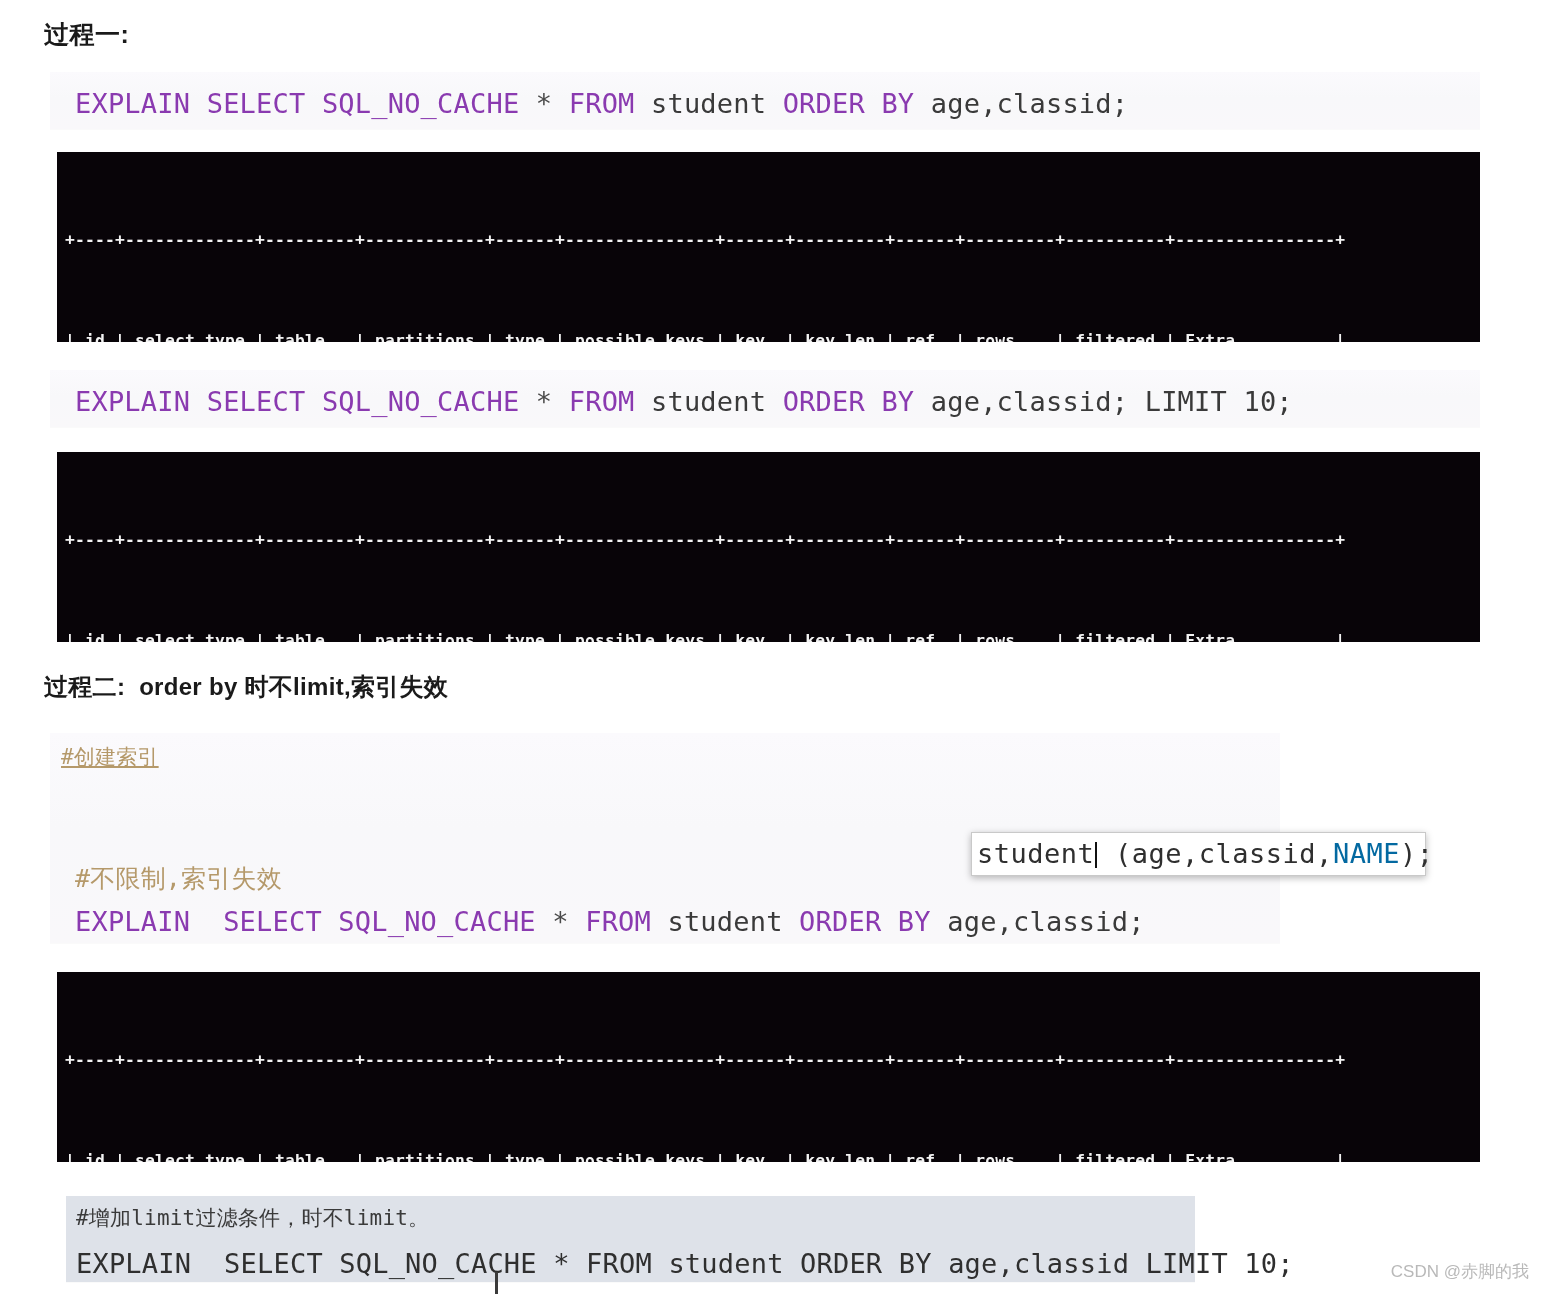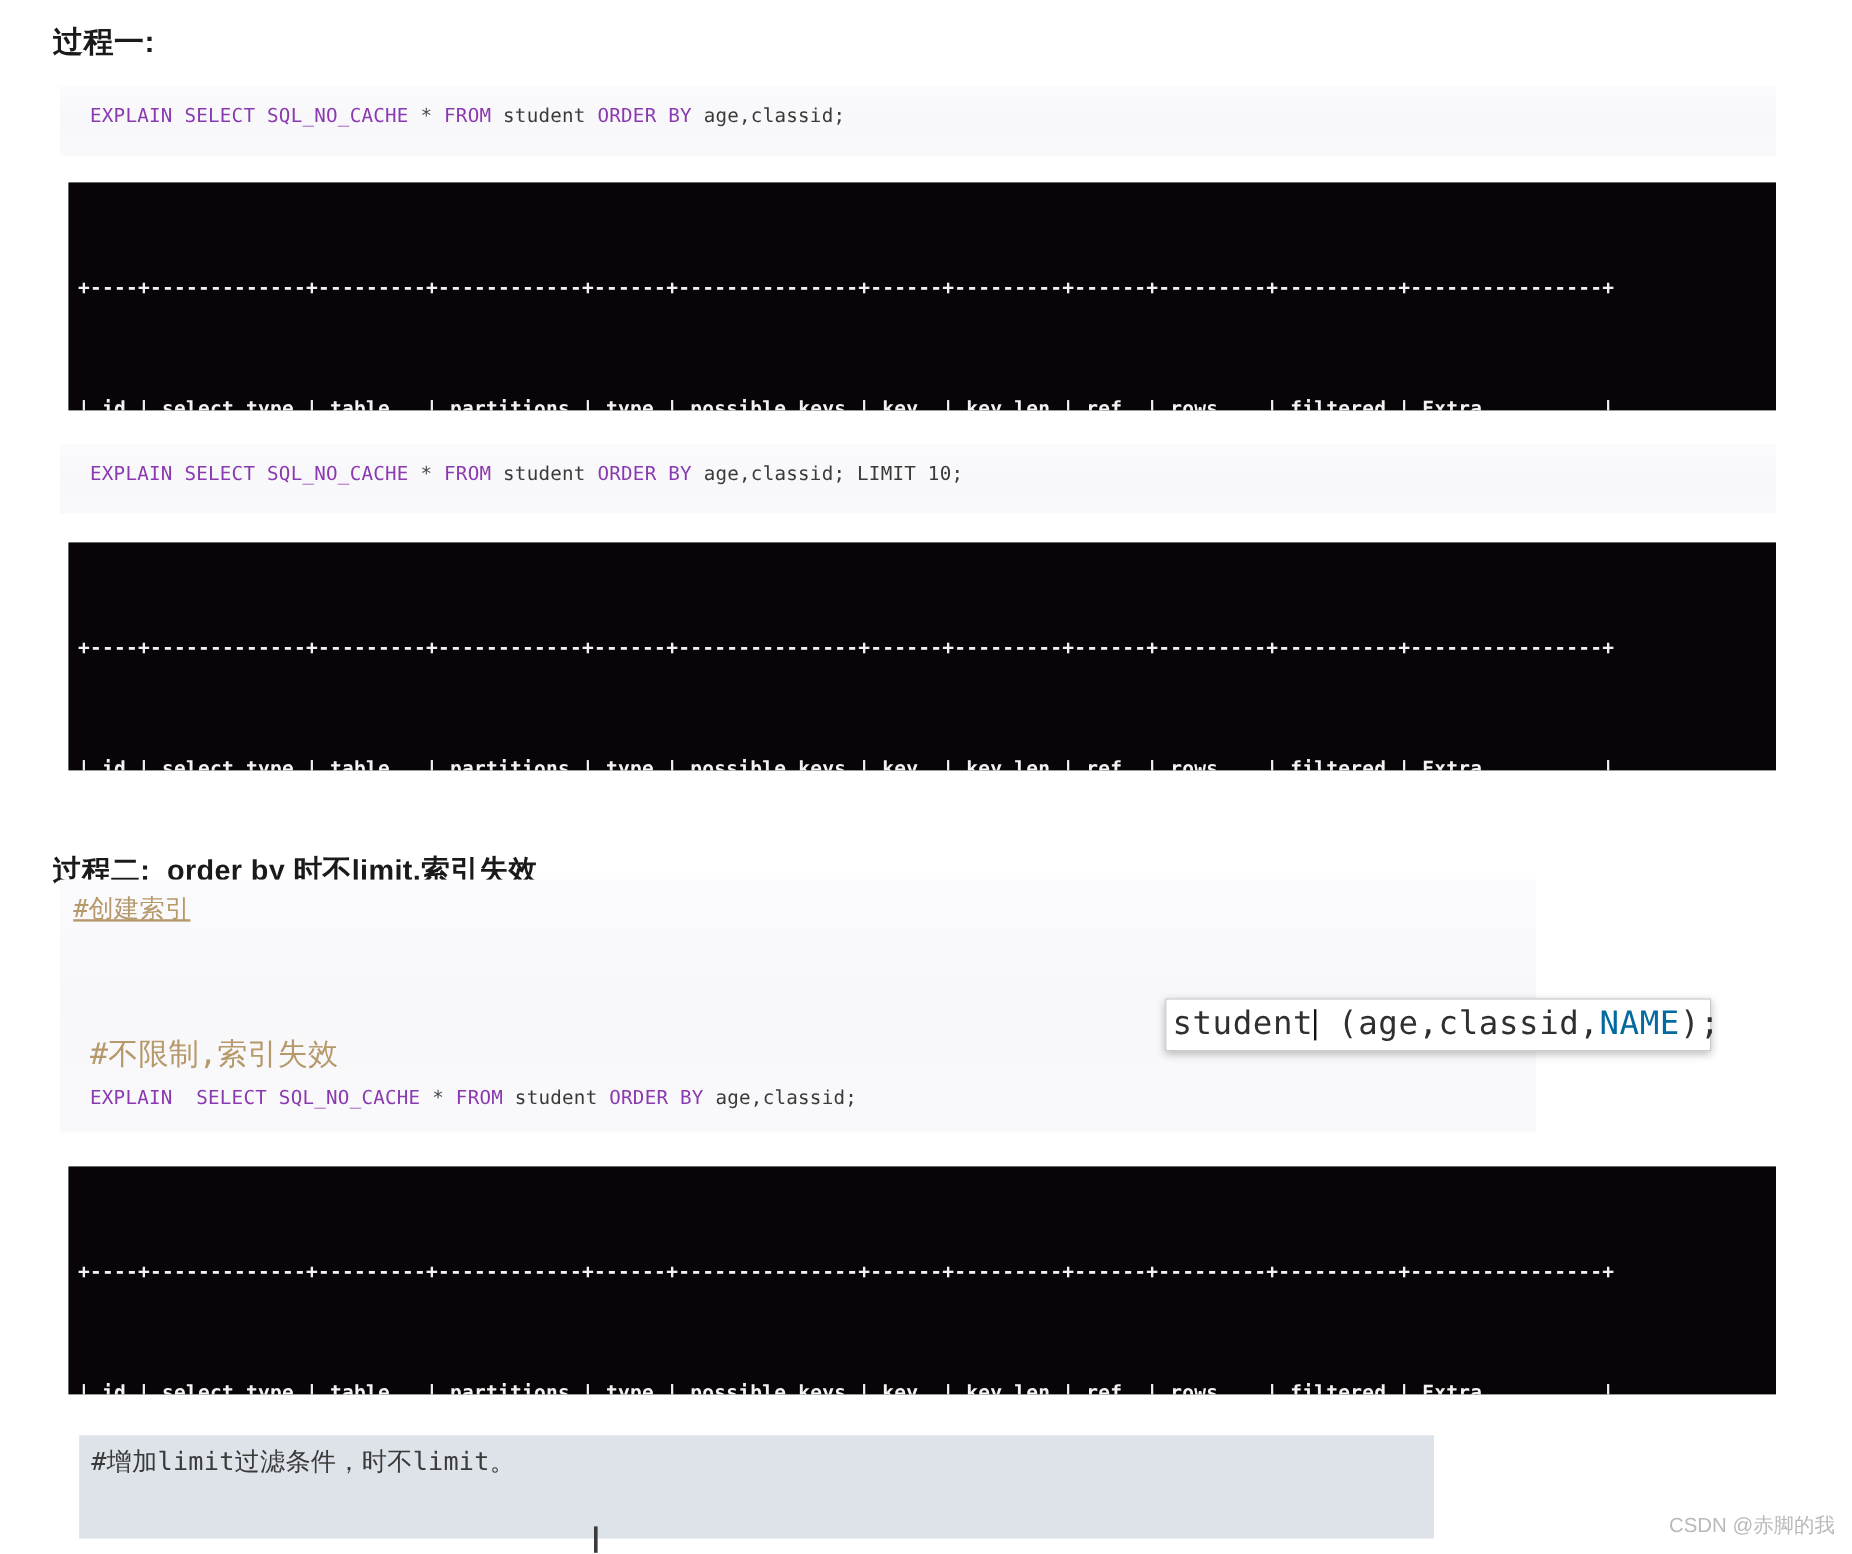--- a/index.html
+++ b/index.html
@@ -27,32 +27,31 @@
     left: 44px;
     top: 18px;
     font-size: 25px;
     letter-spacing: 0.5px;
   }
   #heading-two {
     left: 44px;
     top: 671px;
     font-size: 24px;
     letter-spacing: 0.3px;
-    margin-top: 38px;
   }
 
   
   .codeblock {
     position: absolute;
     background: linear-gradient(180deg, #fbfafd 0%, #f8f8fa 45%, #f9f8fa 100%);
     box-shadow: 0 1px 0 rgba(0,0,0,0.02);
   }
   .codeline {
     font-family: "DejaVu Sans Mono", "Liberation Mono", monospace;
-    font-size: 16px;
+    font-size: 27px;
     letter-spacing: 0.2px;
     white-space: pre;
     line-height: 1.15;
   }
   .kw      { color: #8a3ab0; }
   .ident   { color: #3a3a3a; }
   .plain   { color: #4a4a4a; }
   .txtblk  { color: #2f2f2f; }
   .comment-cn { color: #b5996a; }
   .namecol { color: #0369a1; }
@@ -171,17 +170,18 @@
   <span class="tline">+----+-------------+---------+------------+------+---------------+------+---------+------+---------+----------+----------------+</span>
   <span class="tline">| id | select_type | table   | partitions | type | possible_keys | key  | key_len | ref  | rows    | filtered | Extra          |</span>
   
   
   
   
 </div>
 
 <div class="codeblock" id="cb4" style="left:66px; top:1196px; width:1129px; height:86px; background:#dee2e9;">
   <div class="codeline" style="position:absolute; left:10px; top:10px; font-size:21px; color:#3a3a3a;">#增加limit过滤条件，时不limit。</div>
+  <div class="codeline" style="position:absolute; left:10px; top:52px; color:#2f2f2f;">EXPLAIN  SELECT SQL_NO_CACHE * FROM student ORDER BY age,classid LIMIT 10;</div>
 </div>
 
 <div id="page-caret"></div>
 
 <div id="watermark">CSDN @赤脚的我</div>
 
 </body></html>

